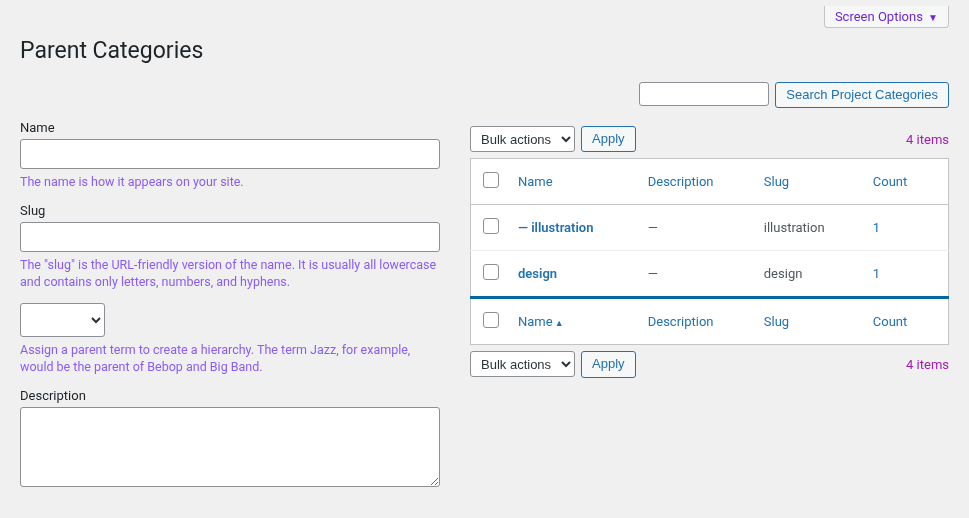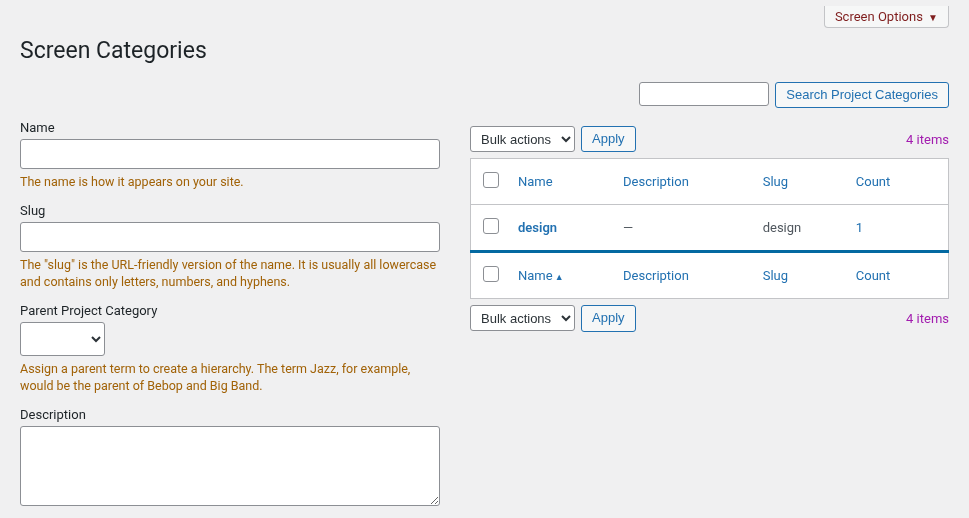--- a/index.html
+++ b/index.html
@@ -17,21 +17,21 @@
     justify-content: flex-end;
     padding-top: 6px;
   }
   .screen-options {
     background: #f6f7f7;
     border: 1px solid #c3c4c7;
     border-top: none;
     border-radius: 0 0 4px 4px;
     padding: 3px 10px;
     font-size: 13px;
-    color: #7f1d1d;
+    color: #6d28d9;
     cursor: pointer;
   }
   .screen-options .arrow {
     font-size: 10px;
     margin-left: 2px;
   }
   h1.page-title {
     font-size: 23px;
     font-weight: 400;
     color: #1d2327;
@@ -107,21 +107,21 @@
     height: 80px;
     border: 1px solid #8c8f94;
     border-radius: 3px;
     padding: 6px 8px;
     font-size: 14px;
     resize: vertical;
     background: #fff;
   }
   .help {
     font-size: 12.5px;
-    color: #a16207;
+    color: #8b5cf6;
     margin: 4px 0 0 0;
     line-height: 1.4;
   }
   .tablenav {
     display: flex;
     justify-content: space-between;
     align-items: center;
     margin-bottom: 6px;
     margin-top: 6px;
   }
@@ -186,21 +186,21 @@
 </head>
 <body>
 
 <div class="top-row">
   <div class="screen-options">
     <span>Screen Options</span>
     <span class="arrow">▼</span>
   </div>
 </div>
 
-<h1 class="page-title">Screen Categories</h1>
+<h1 class="page-title">Parent Categories</h1>
 
 <div class="search-row">
   <input type="text" class="search-input" placeholder="" style="">
   <button class="button">Search Project Categories</button>
 </div>
 
 <div class="columns">
   <div class="col-left">
 
     <div class="form-field">
@@ -209,21 +209,20 @@
       <p class="help">The name is how it appears on your site.</p>
     </div>
 
     <div class="form-field">
       <label>Slug</label>
       <input type="text" value="" style="">
       <p class="help">The "slug" is the URL-friendly version of the name. It is usually all lowercase and contains only letters, numbers, and hyphens.</p>
     </div>
 
     <div class="form-field">
-      <label>Parent Project Category</label>
       <select>
         <option>None</option>
       </select>
       <p class="help">Assign a parent term to create a hierarchy. The term Jazz, for example, would be the parent of Bebop and Big Band.</p>
     </div>
 
     <div class="form-field">
       <label>Description</label>
       <textarea style=""></textarea>
       
@@ -246,20 +245,27 @@
       <thead>
         <tr>
           <th class="cb"><input type="checkbox" style=""></th>
           <th><span>Name</span></th>
           <th><span>Description</span></th>
           <th><span>Slug</span></th>
           <th class="count-col"><span>Count</span></th>
         </tr>
       </thead>
       <tbody id="table-body">
+          <tr>
+            <td class="cb"><input type="checkbox" style=""></td>
+            <td class="row-name"><a href="#">— illustration</a></td>
+            <td><span class="desc-dash">—</span></td>
+            <td><span class="slug-text">illustration</span></td>
+            <td class="count-col"><a href="#">1</a></td>
+          </tr>
           <tr>
             <td class="cb"><input type="checkbox" style=""></td>
             <td class="row-name"><a href="#">design</a></td>
             <td><span class="desc-dash">—</span></td>
             <td><span class="slug-text">design</span></td>
             <td class="count-col"><a href="#">1</a></td>
           </tr>
         </tbody>
       <tfoot>
         <tr>

